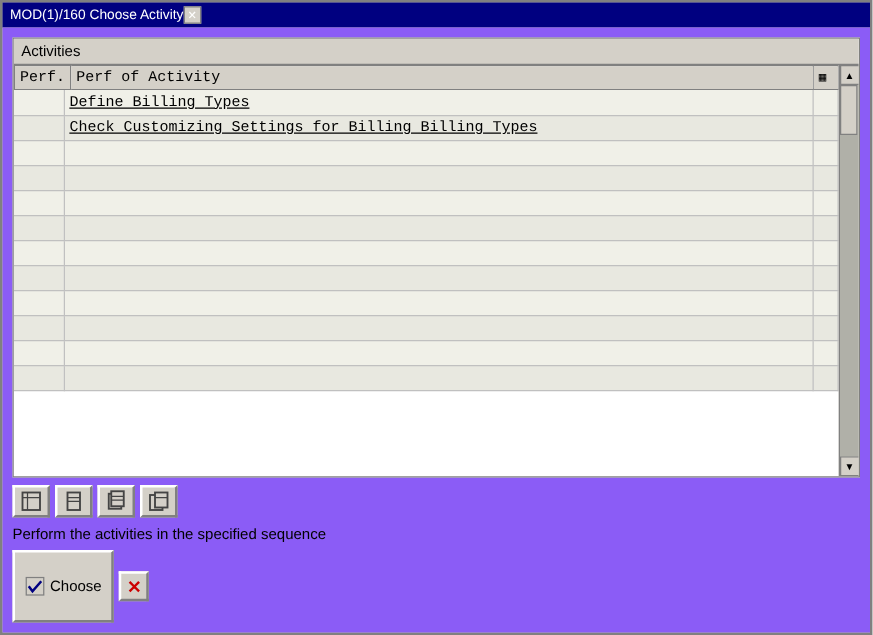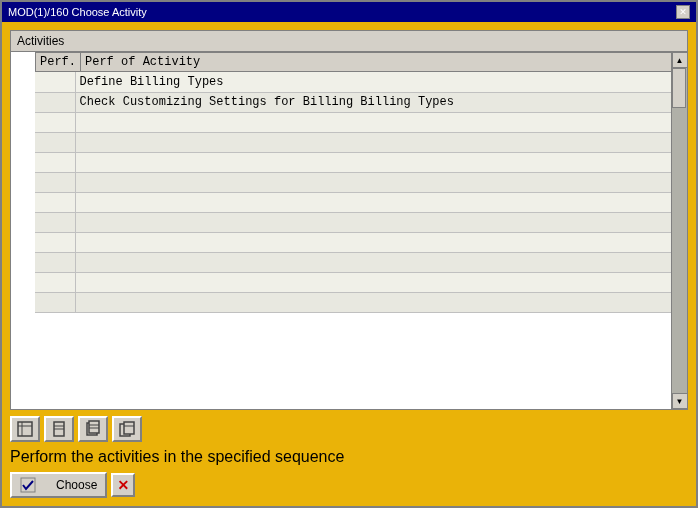--- a/index.html
+++ b/index.html
@@ -18,21 +18,21 @@
       border: 2px solid #808080;
       display: flex;
       flex-direction: column;
     }
     .title-bar {
       background: #000080;
       color: white;
       padding: 3px 6px;
       font-size: 11px;
       display: flex;
-      justify-content: space-between;
+      justify-content: flex-start;
       align-items: center;
       height: 20px;
       flex-shrink: 0;
     }
     .title-bar-buttons {
       display: flex;
       gap: 2px;
     }
     .title-btn {
       width: 14px;
@@ -43,21 +43,21 @@
       display: flex;
       align-items: center;
       justify-content: center;
       cursor: pointer;
     }
     .window-body {
       flex: 1;
       display: flex;
       flex-direction: column;
       padding: 8px;
-      background: #eab308;
+      background: #8b5cf6;
       overflow: hidden;
     }
     .activities-panel {
       flex: 1;
       border: 1px solid #808080;
       background: #ffffff;
       display: flex;
       flex-direction: column;
       overflow: hidden;
     }
@@ -76,21 +76,20 @@
       flex: 1;
       overflow: hidden;
       display: flex;
       flex-direction: column;
     }
     table {
       width: 100%;
       border-collapse: collapse;
       font-size: 12px;
       font-family: 'Courier New', monospace;
-      margin-left: 24px;
     }
     .table-header {
       background: #d4d0c8;
       position: sticky;
       top: 0;
     }
     .table-header th {
       border: 1px solid #808080;
       padding: 2px 4px;
       text-align: left;
@@ -115,20 +114,21 @@
     }
     tbody tr:nth-child(even) {
       background: #e8e8e0;
     }
     tbody td {
       border-bottom: 1px solid #c0c0c0;
       border-right: 1px solid #c0c0c0;
       padding: 2px 4px;
       font-family: 'Courier New', monospace;
       font-size: 12px;
+      text-decoration: underline;
     }
     .scrollbar-v {
       width: 16px;
       background: #d4d0c8;
       border-left: 1px solid #808080;
       display: flex;
       flex-direction: column;
       align-items: center;
     }
     .scroll-btn {
@@ -175,36 +175,36 @@
       background: #d4d0c8;
       border: 2px solid;
       border-color: #ffffff #808080 #808080 #ffffff;
       display: flex;
       align-items: center;
       justify-content: center;
       cursor: pointer;
       font-size: 14px;
     }
     .status-text {
-      font-size: 16px;
+      font-size: 12px;
       color: #000000;
     }
     .action-row {
       display: flex;
       align-items: center;
       gap: 4px;
     }
     .choose-btn {
       display: flex;
       align-items: center;
-      gap: 20px;
+      gap: 4px;
       background: #d4d0c8;
       border: 2px solid;
       border-color: #ffffff #808080 #808080 #ffffff;
-      padding: 3px 8px;
+      padding: 19px 8px;
       cursor: pointer;
       font-size: 12px;
       text-align: center;
     }
     .choose-btn-icon {
       width: 16px;
       height: 16px;
       display: flex;
       align-items: center;
       justify-content: center;

